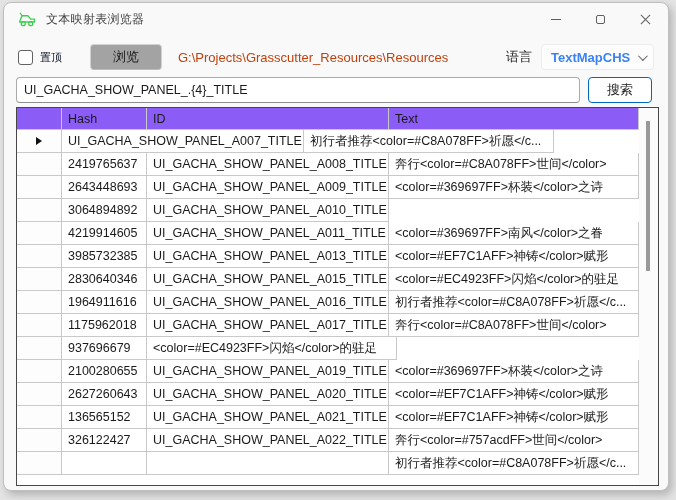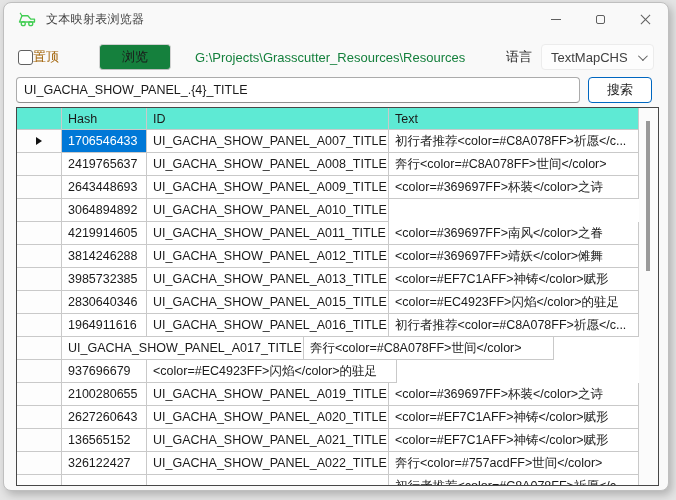--- a/index.html
+++ b/index.html
@@ -25,32 +25,32 @@
   .ic-max { width:9px; height:9px; border:1px solid #5f5f5f; border-radius:2px; }
   .ic-close { position:relative; width:11px; height:11px; }
   .ic-close::before,.ic-close::after {
     content:""; position:absolute; left:-1px; top:5px; width:13px; height:1px; background:#5f5f5f;
   }
   .ic-close::before { transform:rotate(45deg); }
   .ic-close::after  { transform:rotate(-45deg); }
   
   .toolbar { height:34px; display:flex; align-items:center; padding:0 14px 0 14px; margin-top:4px; }
   .checkbox { width:15px; height:15px; border:1px solid #616161; border-radius:3px; background:#fff; }
-  .check-label { font-size:13px; color:#a16207; }
+  .check-label { font-size:11px; color:#0f172a; margin-left:7px; }
   .browse-btn {
-    margin-left:40px; width:72px; height:26px; background:#15803d;
+    margin-left:28px; width:72px; height:26px; background:#a3a3a3;
     border:1px solid #d2d2d2; border-bottom-color:#bdbdbd; border-radius:4px;
     font-size:13px; color:#1a1a1a; display:flex; align-items:center; justify-content:center;
   }
-  .path-text { margin-left:24px; font-size:13px; color:#15803d; white-space:nowrap; }
+  .path-text { margin-left:16px; font-size:13px; color:#c2410c; white-space:nowrap; }
   .spacer { flex:1; }
   .lang-label { font-size:13px; color:#1a1a1a; margin-right:9px; }
   .combo {
     width:113px; height:26px; background:#fdfdfd; border:1px solid #ececec; border-radius:4px;
-    display:flex; align-items:center; padding:0 8px 0 9px; font-size:13px; color:#404040;
+    display:flex; align-items:center; padding:0 8px 0 9px; font-size:13px; color:#3b82f6;font-weight:bold;
   }
   .combo-chevron { margin-left:auto; width:7px; height:7px; border-right:1.3px solid #5f5f5f; border-bottom:1.3px solid #5f5f5f; transform:rotate(45deg) translateY(-2px); }
   
   .searchrow { height:28px; display:flex; align-items:center; padding:0 16px 0 12px; margin-top:2px; }
   .search-input {
     flex:1; height:24px; background:#fff; border:1px solid #ababab; border-bottom-color:#8f8f8f;
     border-radius:4px; font-size:12.5px; color:#1a1a1a; padding:12px 7px;
     font-family:"Liberation Sans","DejaVu Sans",sans-serif; outline:none;
   }
   .search-btn {
@@ -65,21 +65,21 @@
   }
   .grid-main { width:622px; flex:0 0 auto; }
   .gr { display:flex; }
   .gc { border-right:1px solid #c9c9c9; border-bottom:1px solid #c9c9c9;
         font-size:12.5px; color:#1a1a1a; white-space:nowrap; overflow:hidden;
         display:flex; align-items:center; }
   .c-rowhdr { width:45px; flex:0 0 auto; justify-content:center; background:#fdfdfd; }
   .c-hash   { width:85px; flex:0 0 auto; padding-left:6px; }
   .c-id     { width:242px; flex:0 0 auto; padding-left:6px; }
   .c-text   { width:250px; flex:0 0 auto; padding-left:6px; }
-  .ghead .gc { height:22px; background:#5eead4; }
+  .ghead .gc { height:22px; background:#8b5cf6; }
   .gbody .gc { height:23px; }
   .cell-selected { background:#0078d7; color:#fff; }
   .row-marker { width:0; height:0; border-left:6px solid #111; border-top:4.5px solid transparent; border-bottom:4.5px solid transparent; }
   
   .vscroll { flex:1; background:#fbfbfb; position:relative; }
   .vscroll-thumb { position:absolute; left:7px; top:13px; width:4px; height:150px; background:#999; }
 </style>
 </head>
 <body>
 
@@ -132,21 +132,20 @@
         <div class="gc c-rowhdr"></div>
         <div class="gc c-hash">Hash</div>
         <div class="gc c-id">ID</div>
         <div class="gc c-text">Text</div>
       </div>
       <div class="gbody">
           <div class="gr">
     <div class="gc c-rowhdr">
               <span class="row-marker"></span>
             </div>
-    <div class="gc c-hash cell-hash cell-selected">1706546433</div>
     <div class="gc c-id cell-id">UI_GACHA_SHOW_PANEL_A007_TITLE</div>
     <div class="gc c-text cell-text">初行者推荐&lt;color=#C8A078FF&gt;祈愿&lt;/c...</div>
   </div>
           <div class="gr">
     <div class="gc c-rowhdr"></div>
     <div class="gc c-hash cell-hash">2419765637</div>
     <div class="gc c-id cell-id">UI_GACHA_SHOW_PANEL_A008_TITLE</div>
     <div class="gc c-text cell-text">奔行&lt;color=#C8A078FF&gt;世间&lt;/color&gt;</div>
   </div>
           <div class="gr">
@@ -161,44 +160,39 @@
     <div class="gc c-id cell-id">UI_GACHA_SHOW_PANEL_A010_TITLE</div>
   </div>
           <div class="gr">
     <div class="gc c-rowhdr"></div>
     <div class="gc c-hash cell-hash">4219914605</div>
     <div class="gc c-id cell-id">UI_GACHA_SHOW_PANEL_A011_TITLE</div>
     <div class="gc c-text cell-text">&lt;color=#369697FF&gt;南风&lt;/color&gt;之眷</div>
   </div>
           <div class="gr">
     <div class="gc c-rowhdr"></div>
-    <div class="gc c-hash cell-hash">3814246288</div>
-    <div class="gc c-id cell-id">UI_GACHA_SHOW_PANEL_A012_TITLE</div>
-    <div class="gc c-text cell-text">&lt;color=#369697FF&gt;靖妖&lt;/color&gt;傩舞</div>
-  </div>
-          <div class="gr">
-    <div class="gc c-rowhdr"></div>
     <div class="gc c-hash cell-hash">3985732385</div>
     <div class="gc c-id cell-id">UI_GACHA_SHOW_PANEL_A013_TITLE</div>
     <div class="gc c-text cell-text">&lt;color=#EF7C1AFF&gt;神铸&lt;/color&gt;赋形</div>
   </div>
           <div class="gr">
     <div class="gc c-rowhdr"></div>
     <div class="gc c-hash cell-hash">2830640346</div>
     <div class="gc c-id cell-id">UI_GACHA_SHOW_PANEL_A015_TITLE</div>
     <div class="gc c-text cell-text">&lt;color=#EC4923FF&gt;闪焰&lt;/color&gt;的驻足</div>
   </div>
           <div class="gr">
     <div class="gc c-rowhdr"></div>
     <div class="gc c-hash cell-hash">1964911616</div>
     <div class="gc c-id cell-id">UI_GACHA_SHOW_PANEL_A016_TITLE</div>
     <div class="gc c-text cell-text">初行者推荐&lt;color=#C8A078FF&gt;祈愿&lt;/c...</div>
   </div>
           <div class="gr">
     <div class="gc c-rowhdr"></div>
+    <div class="gc c-hash cell-hash">1175962018</div>
     <div class="gc c-id cell-id">UI_GACHA_SHOW_PANEL_A017_TITLE</div>
     <div class="gc c-text cell-text">奔行&lt;color=#C8A078FF&gt;世间&lt;/color&gt;</div>
   </div>
           <div class="gr">
     <div class="gc c-rowhdr"></div>
     <div class="gc c-hash cell-hash">937696679</div>
     <div class="gc c-text cell-text">&lt;color=#EC4923FF&gt;闪焰&lt;/color&gt;的驻足</div>
   </div>
           <div class="gr">
     <div class="gc c-rowhdr"></div>

